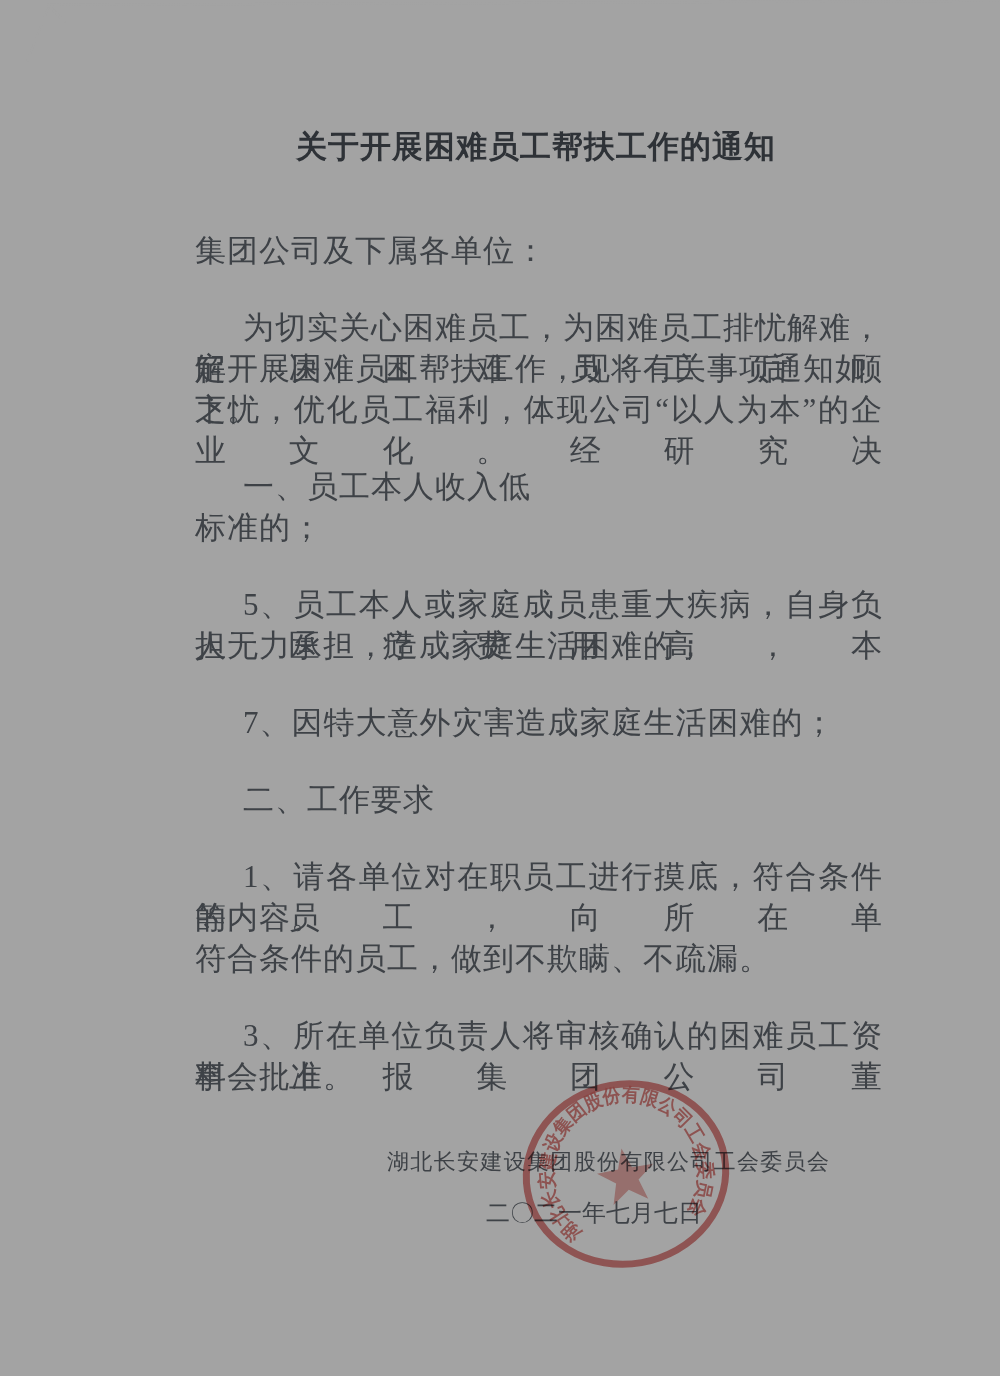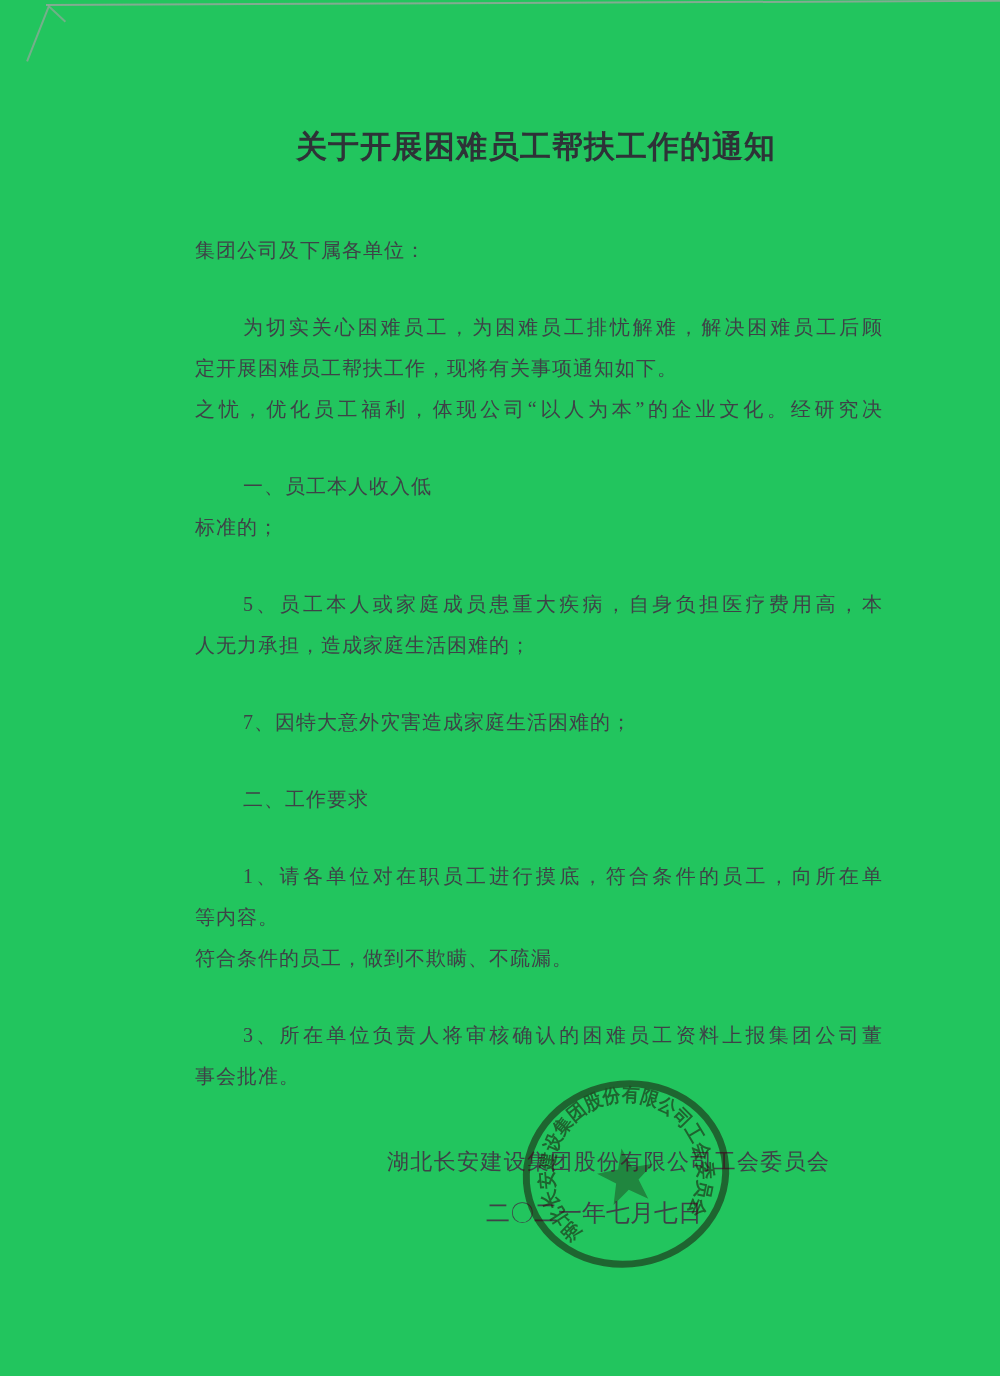--- a/index.html
+++ b/index.html
@@ -1,20 +1,20 @@
 <!DOCTYPE html>
 <html><head>
 <meta charset="utf-8">
 <style>
   html, body { margin: 0; padding: 0; background: #ffffff; }
   .page {
     position: relative;
     width: 1000px;
     height: 1376px;
-    background: #22c55e;
+    background: #a3a3a3;
     font-family: "Liberation Serif", "DejaVu Serif", serif;
     color: #3e4247;
     overflow: hidden;
   }
   
   .artifact { position: absolute; background: #a3a3a3; }
   .line-top { left: 46px; top: 4px; width: 954px; height: 2px; transform: rotate(-0.25deg); transform-origin: 0 0; opacity: .75; }
   .fold-long { left: 50px; top: 6px; width: 60px; height: 2px; transform: rotate(111.5deg); transform-origin: 0 0; opacity: .65; }
   .fold-short { left: 50px; top: 6px; width: 22px; height: 2px; transform: rotate(43deg); transform-origin: 0 0; opacity: .6; }
 
@@ -24,21 +24,21 @@
     margin: 0;
     text-align: center;
     font-size: 31px;
     font-weight: 700;
     letter-spacing: 1px;
     color: #2e3237;
   }
   .docbody {
     position: absolute;
     left: 195px; top: 230px; width: 688px;
-    font-size: 20px;
+    font-size: 31px;
   }
   .line { height: 41px; line-height: 41px; letter-spacing: 1px; }
   .line.fill { text-align: justify; text-align-last: justify; }
   .line.indent { text-indent: 48px; margin-top: 36px; }
   .salutation { margin-bottom: 8px; }
 
   .signature {
     position: absolute;
     top: 1146px; left: 387px; width: 442px;
     font-size: 22px; line-height: 32px;

